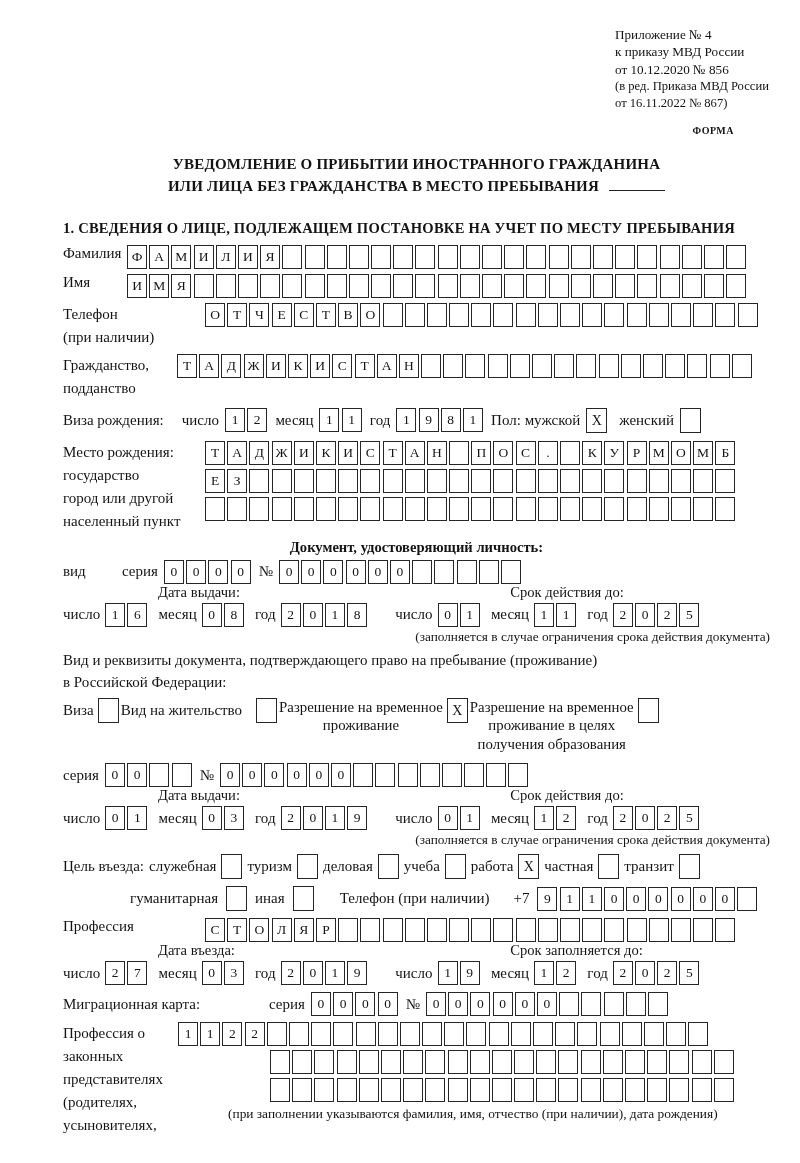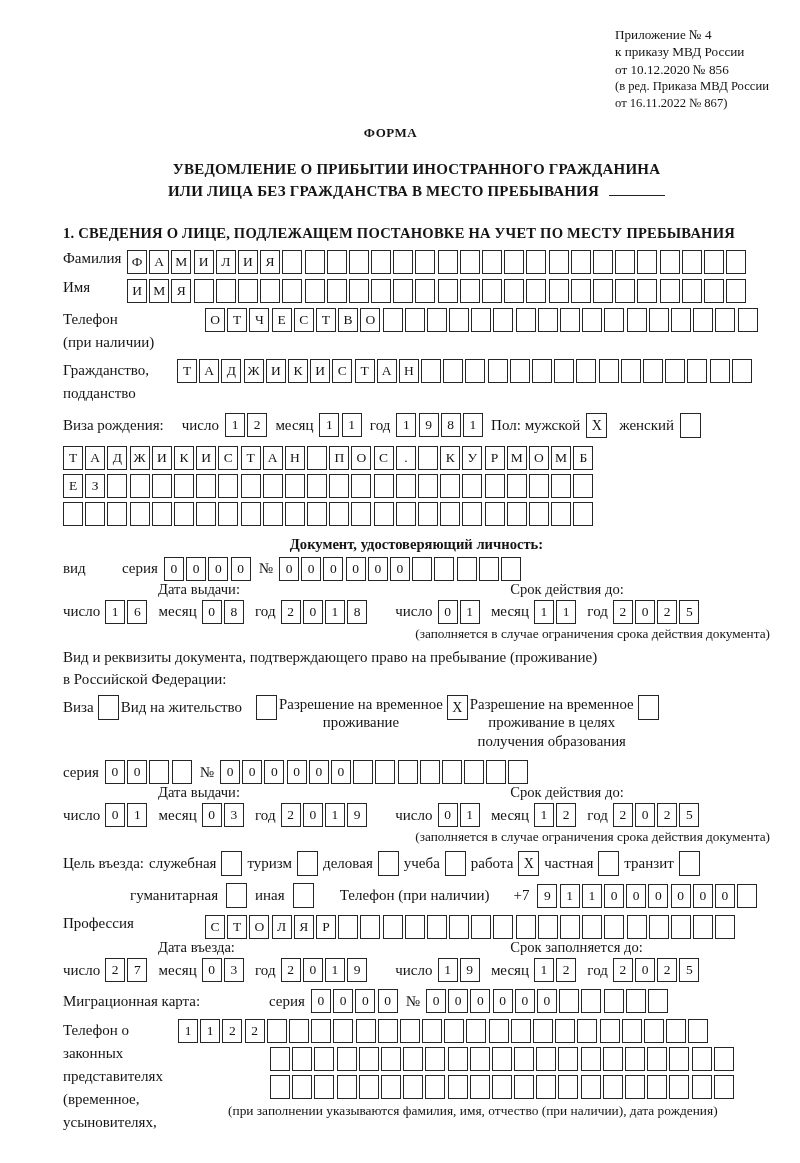--- a/index.html
+++ b/index.html
@@ -1,21 +1,21 @@
 <!DOCTYPE html>
 <html><head>
 <meta charset="utf-8">
 <style>
   html,body{margin:0;padding:0;background:#ffffff;}
   body{width:800px;height:1163px;overflow:hidden;font-family:"Liberation Serif","DejaVu Serif",serif;color:#141414;font-size:15px;}
   .page{padding:26px 30px 10px 63px;position:relative;}
   
   .hdr{margin-left:552px;font-size:13.2px;line-height:1.32;width:215px;}
   .hdr .sm{font-size:12.6px;}
-  .forma{text-align:center;font-weight:bold;margin:14px 52px 0 0;font-size:13px;letter-spacing:.5px;}
+  .forma{text-align:right;font-weight:bold;margin:14px 36px 0 0;font-size:10px;letter-spacing:.5px;}
   .title{text-align:center;font-weight:bold;font-size:15px;margin-top:18px;line-height:1.45;letter-spacing:.2px;}
   .t-underline{display:inline-block;width:56px;border-bottom:1.6px solid #222;margin-left:10px;height:2px;}
   .sec-heading{font-weight:bold;font-size:14.6px;margin-top:22px;letter-spacing:.2px;}
   
   .row{display:flex;align-items:flex-start;margin-top:5px;}
   .lbl{flex:0 0 auto;}
   .w64{width:64px;}  .w114{width:114px;} .w142{width:142px;} .w45{width:45px;} .w205{width:207px;}
   .ml2{line-height:23px;}
   
   .cells{white-space:nowrap;line-height:0;display:inline-block;}
@@ -98,20 +98,26 @@
     <span class="cells"><span class="cell">1</span><span class="cell">1</span></span>
     <span>год</span>
     <span class="cells"><span class="cell">1</span><span class="cell">9</span><span class="cell">8</span><span class="cell">1</span></span>
     <span>Пол: мужской</span>
     <span class="chk">X</span>
     <span style="margin-left:6px;">женский</span>
     <span class="chk"></span>
   </div>
 
   <div class="row vtop" style="margin-top:8px;">
+    <span class="lbl w142 ml2">
+      <div>Место рождения:</div>
+      <div>государство</div>
+      <div>город или другой</div>
+      <div>населенный пункт</div>
+    </span>
     <span class="stack">
       <span class="cells"><span class="cell">Т</span><span class="cell">А</span><span class="cell">Д</span><span class="cell">Ж</span><span class="cell">И</span><span class="cell">К</span><span class="cell">И</span><span class="cell">С</span><span class="cell">Т</span><span class="cell">А</span><span class="cell">Н</span><span class="cell"></span><span class="cell">П</span><span class="cell">О</span><span class="cell">С</span><span class="cell">.</span><span class="cell"></span><span class="cell">К</span><span class="cell">У</span><span class="cell">Р</span><span class="cell">М</span><span class="cell">О</span><span class="cell">М</span><span class="cell">Б</span></span>
       <span class="cells"><span class="cell">Е</span><span class="cell">З</span><span class="cell"></span><span class="cell"></span><span class="cell"></span><span class="cell"></span><span class="cell"></span><span class="cell"></span><span class="cell"></span><span class="cell"></span><span class="cell"></span><span class="cell"></span><span class="cell"></span><span class="cell"></span><span class="cell"></span><span class="cell"></span><span class="cell"></span><span class="cell"></span><span class="cell"></span><span class="cell"></span><span class="cell"></span><span class="cell"></span><span class="cell"></span><span class="cell"></span></span>
       <span class="cells"><span class="cell"></span><span class="cell"></span><span class="cell"></span><span class="cell"></span><span class="cell"></span><span class="cell"></span><span class="cell"></span><span class="cell"></span><span class="cell"></span><span class="cell"></span><span class="cell"></span><span class="cell"></span><span class="cell"></span><span class="cell"></span><span class="cell"></span><span class="cell"></span><span class="cell"></span><span class="cell"></span><span class="cell"></span><span class="cell"></span><span class="cell"></span><span class="cell"></span><span class="cell"></span><span class="cell"></span></span>
     </span>
   </div>
 
   <div class="doc-heading">Документ, удостоверяющий личность:</div>
   <div class="row inline-row" style="margin-top:4px;">
     <span class="w45">вид</span>
@@ -272,24 +278,24 @@
   <div class="row inline-row" style="margin-top:7px;gap:6px;">
     <span style="width:200px;">Миграционная карта:</span>
     <span>серия</span>
     <span class="cells"><span class="cell">0</span><span class="cell">0</span><span class="cell">0</span><span class="cell">0</span></span>
     <span>№</span>
     <span class="cells"><span class="cell">0</span><span class="cell">0</span><span class="cell">0</span><span class="cell">0</span><span class="cell">0</span><span class="cell">0</span><span class="cell"></span><span class="cell"></span><span class="cell"></span><span class="cell"></span><span class="cell"></span></span>
   </div>
 
   <div class="row vtop" style="margin-top:6px;">
     <span class="lbl w205 ml2">
-      <div>Телефон о</div>
+      <div>Профессия о</div>
       <div>законных</div>
       <div>представителях</div>
-      <div>(временное,</div>
+      <div>(родителях,</div>
       <div>усыновителях,</div>
 
     </span>
     <span class="stack">
       <span class="cells g-line1"><span class="cell">1</span><span class="cell">1</span><span class="cell">2</span><span class="cell">2</span><span class="cell"></span><span class="cell"></span><span class="cell"></span><span class="cell"></span><span class="cell"></span><span class="cell"></span><span class="cell"></span><span class="cell"></span><span class="cell"></span><span class="cell"></span><span class="cell"></span><span class="cell"></span><span class="cell"></span><span class="cell"></span><span class="cell"></span><span class="cell"></span><span class="cell"></span><span class="cell"></span><span class="cell"></span><span class="cell"></span></span>
       <span class="cells"><span class="cell"></span><span class="cell"></span><span class="cell"></span><span class="cell"></span><span class="cell"></span><span class="cell"></span><span class="cell"></span><span class="cell"></span><span class="cell"></span><span class="cell"></span><span class="cell"></span><span class="cell"></span><span class="cell"></span><span class="cell"></span><span class="cell"></span><span class="cell"></span><span class="cell"></span><span class="cell"></span><span class="cell"></span><span class="cell"></span><span class="cell"></span></span>
       <span class="cells"><span class="cell"></span><span class="cell"></span><span class="cell"></span><span class="cell"></span><span class="cell"></span><span class="cell"></span><span class="cell"></span><span class="cell"></span><span class="cell"></span><span class="cell"></span><span class="cell"></span><span class="cell"></span><span class="cell"></span><span class="cell"></span><span class="cell"></span><span class="cell"></span><span class="cell"></span><span class="cell"></span><span class="cell"></span><span class="cell"></span><span class="cell"></span></span>
       <span class="guard-note" style="display:block;margin-left:-42px;">(при заполнении указываются фамилия, имя, отчество (при наличии), дата рождения)</span>
     </span>
   </div>

